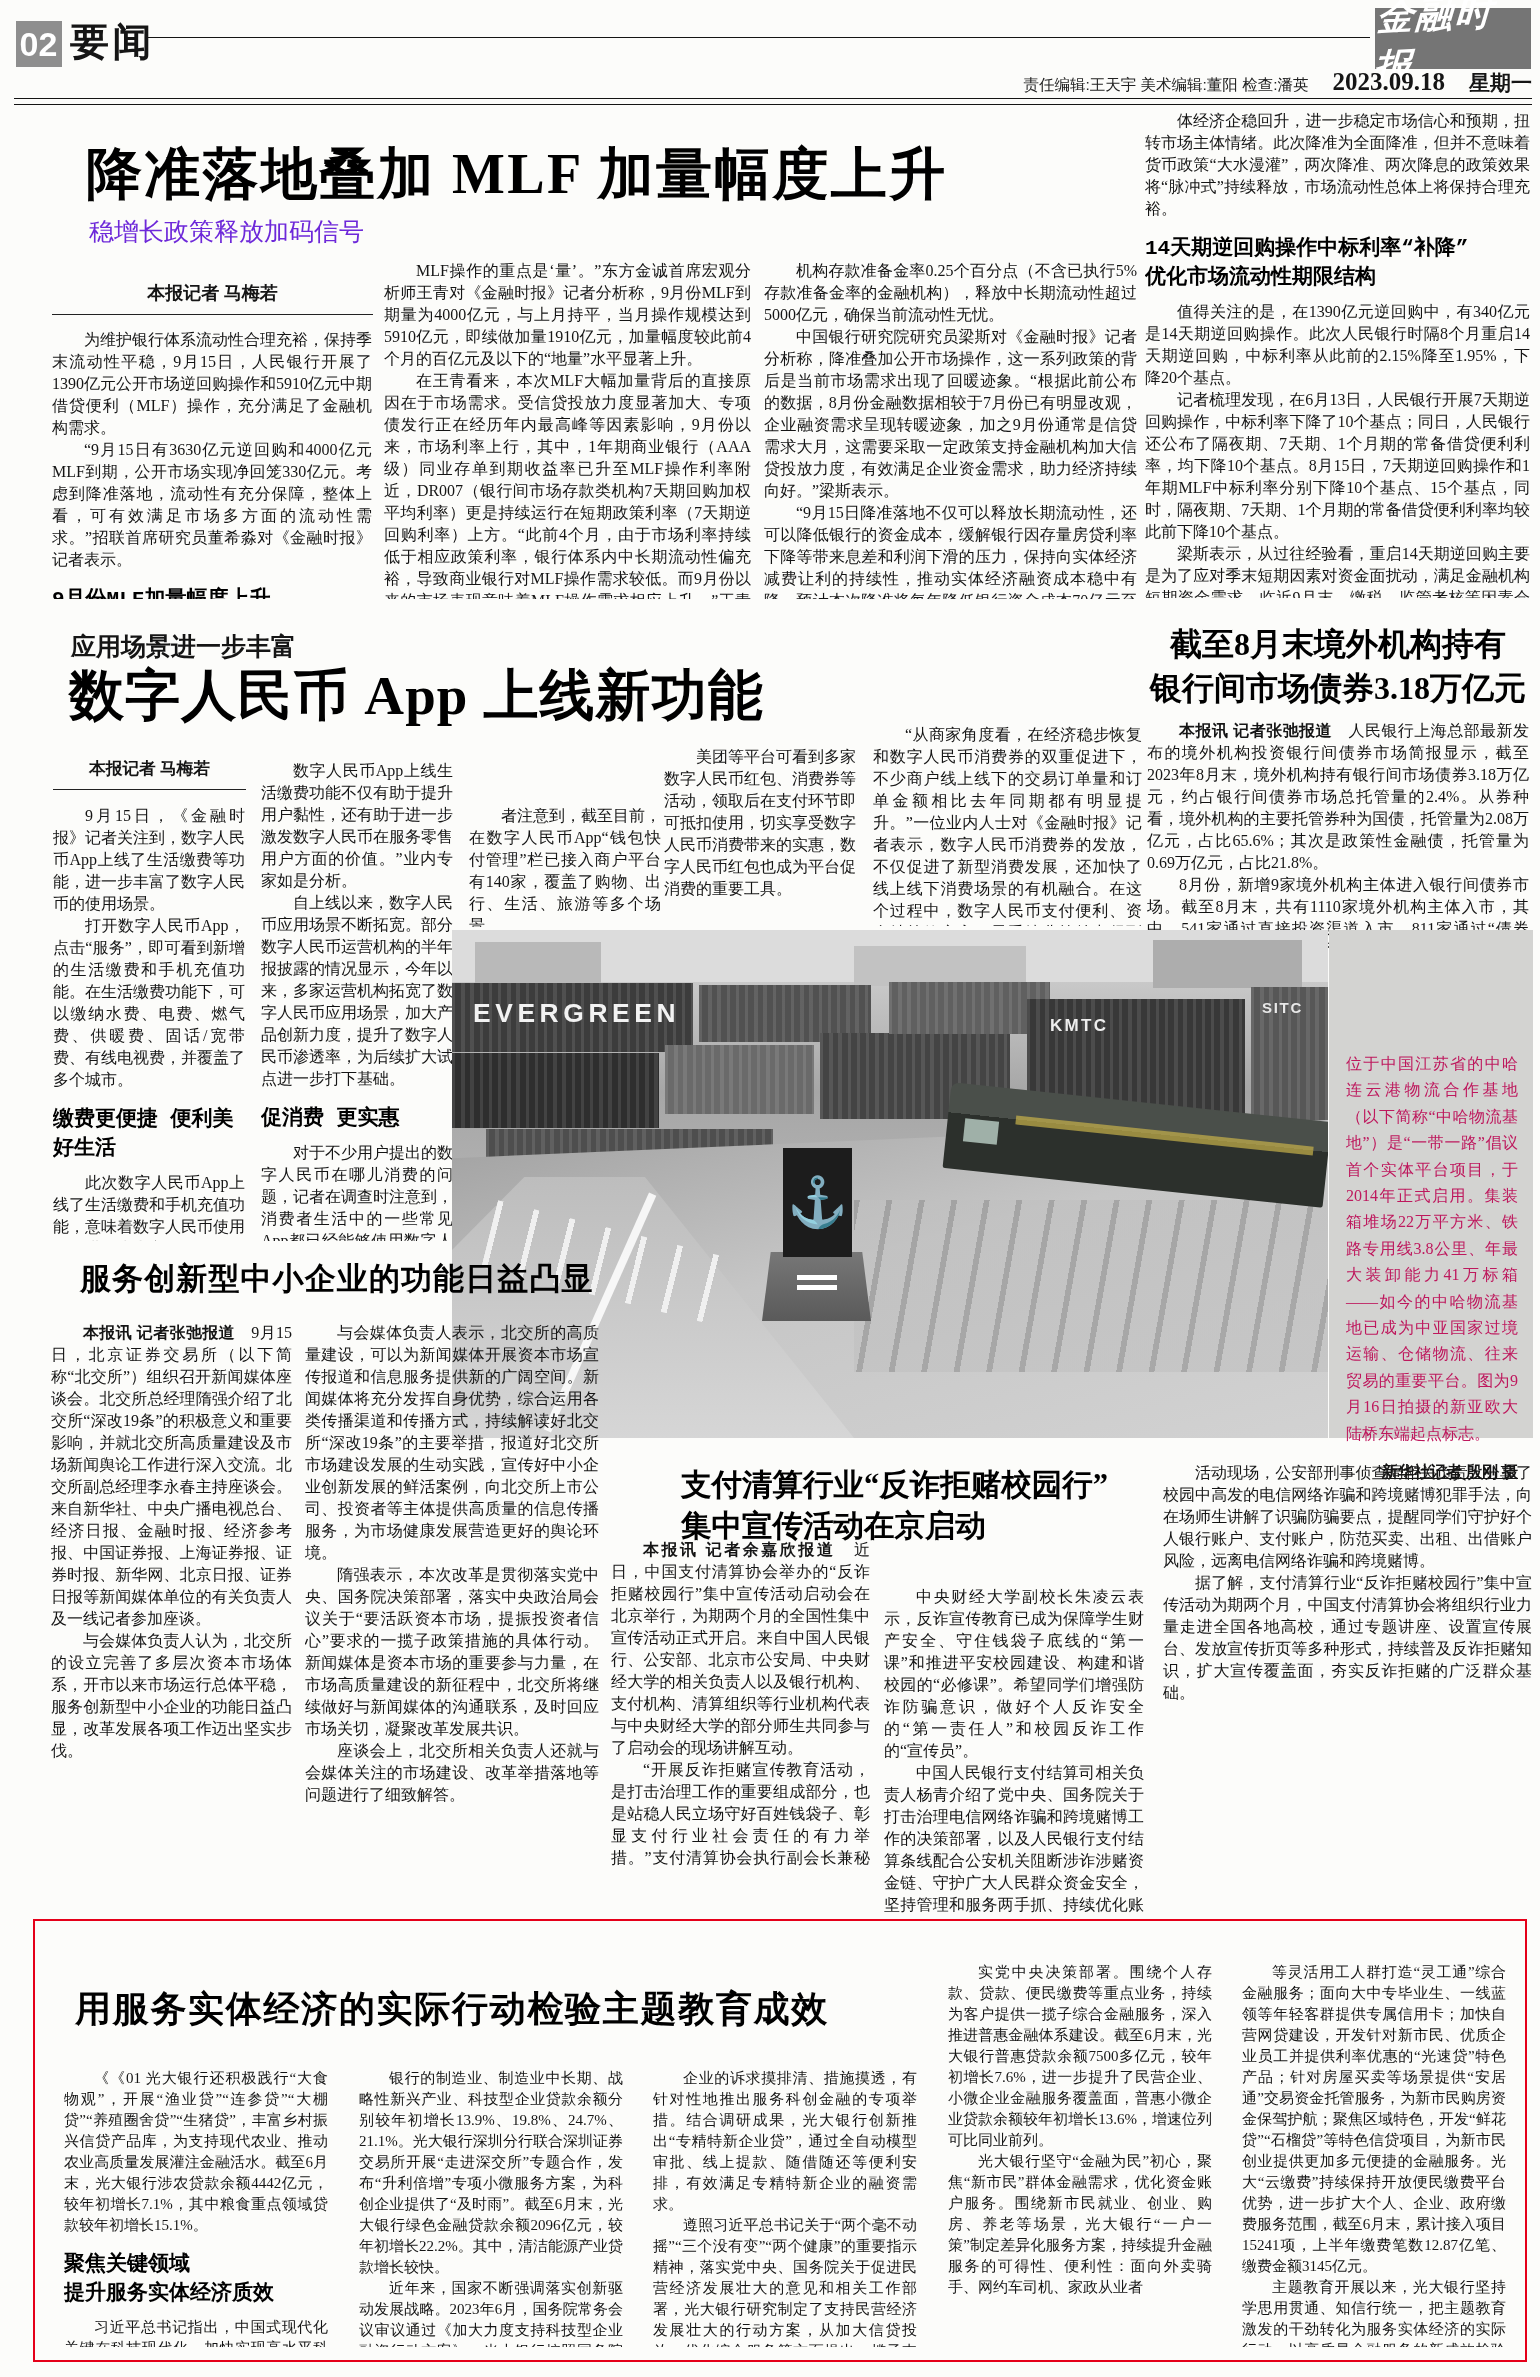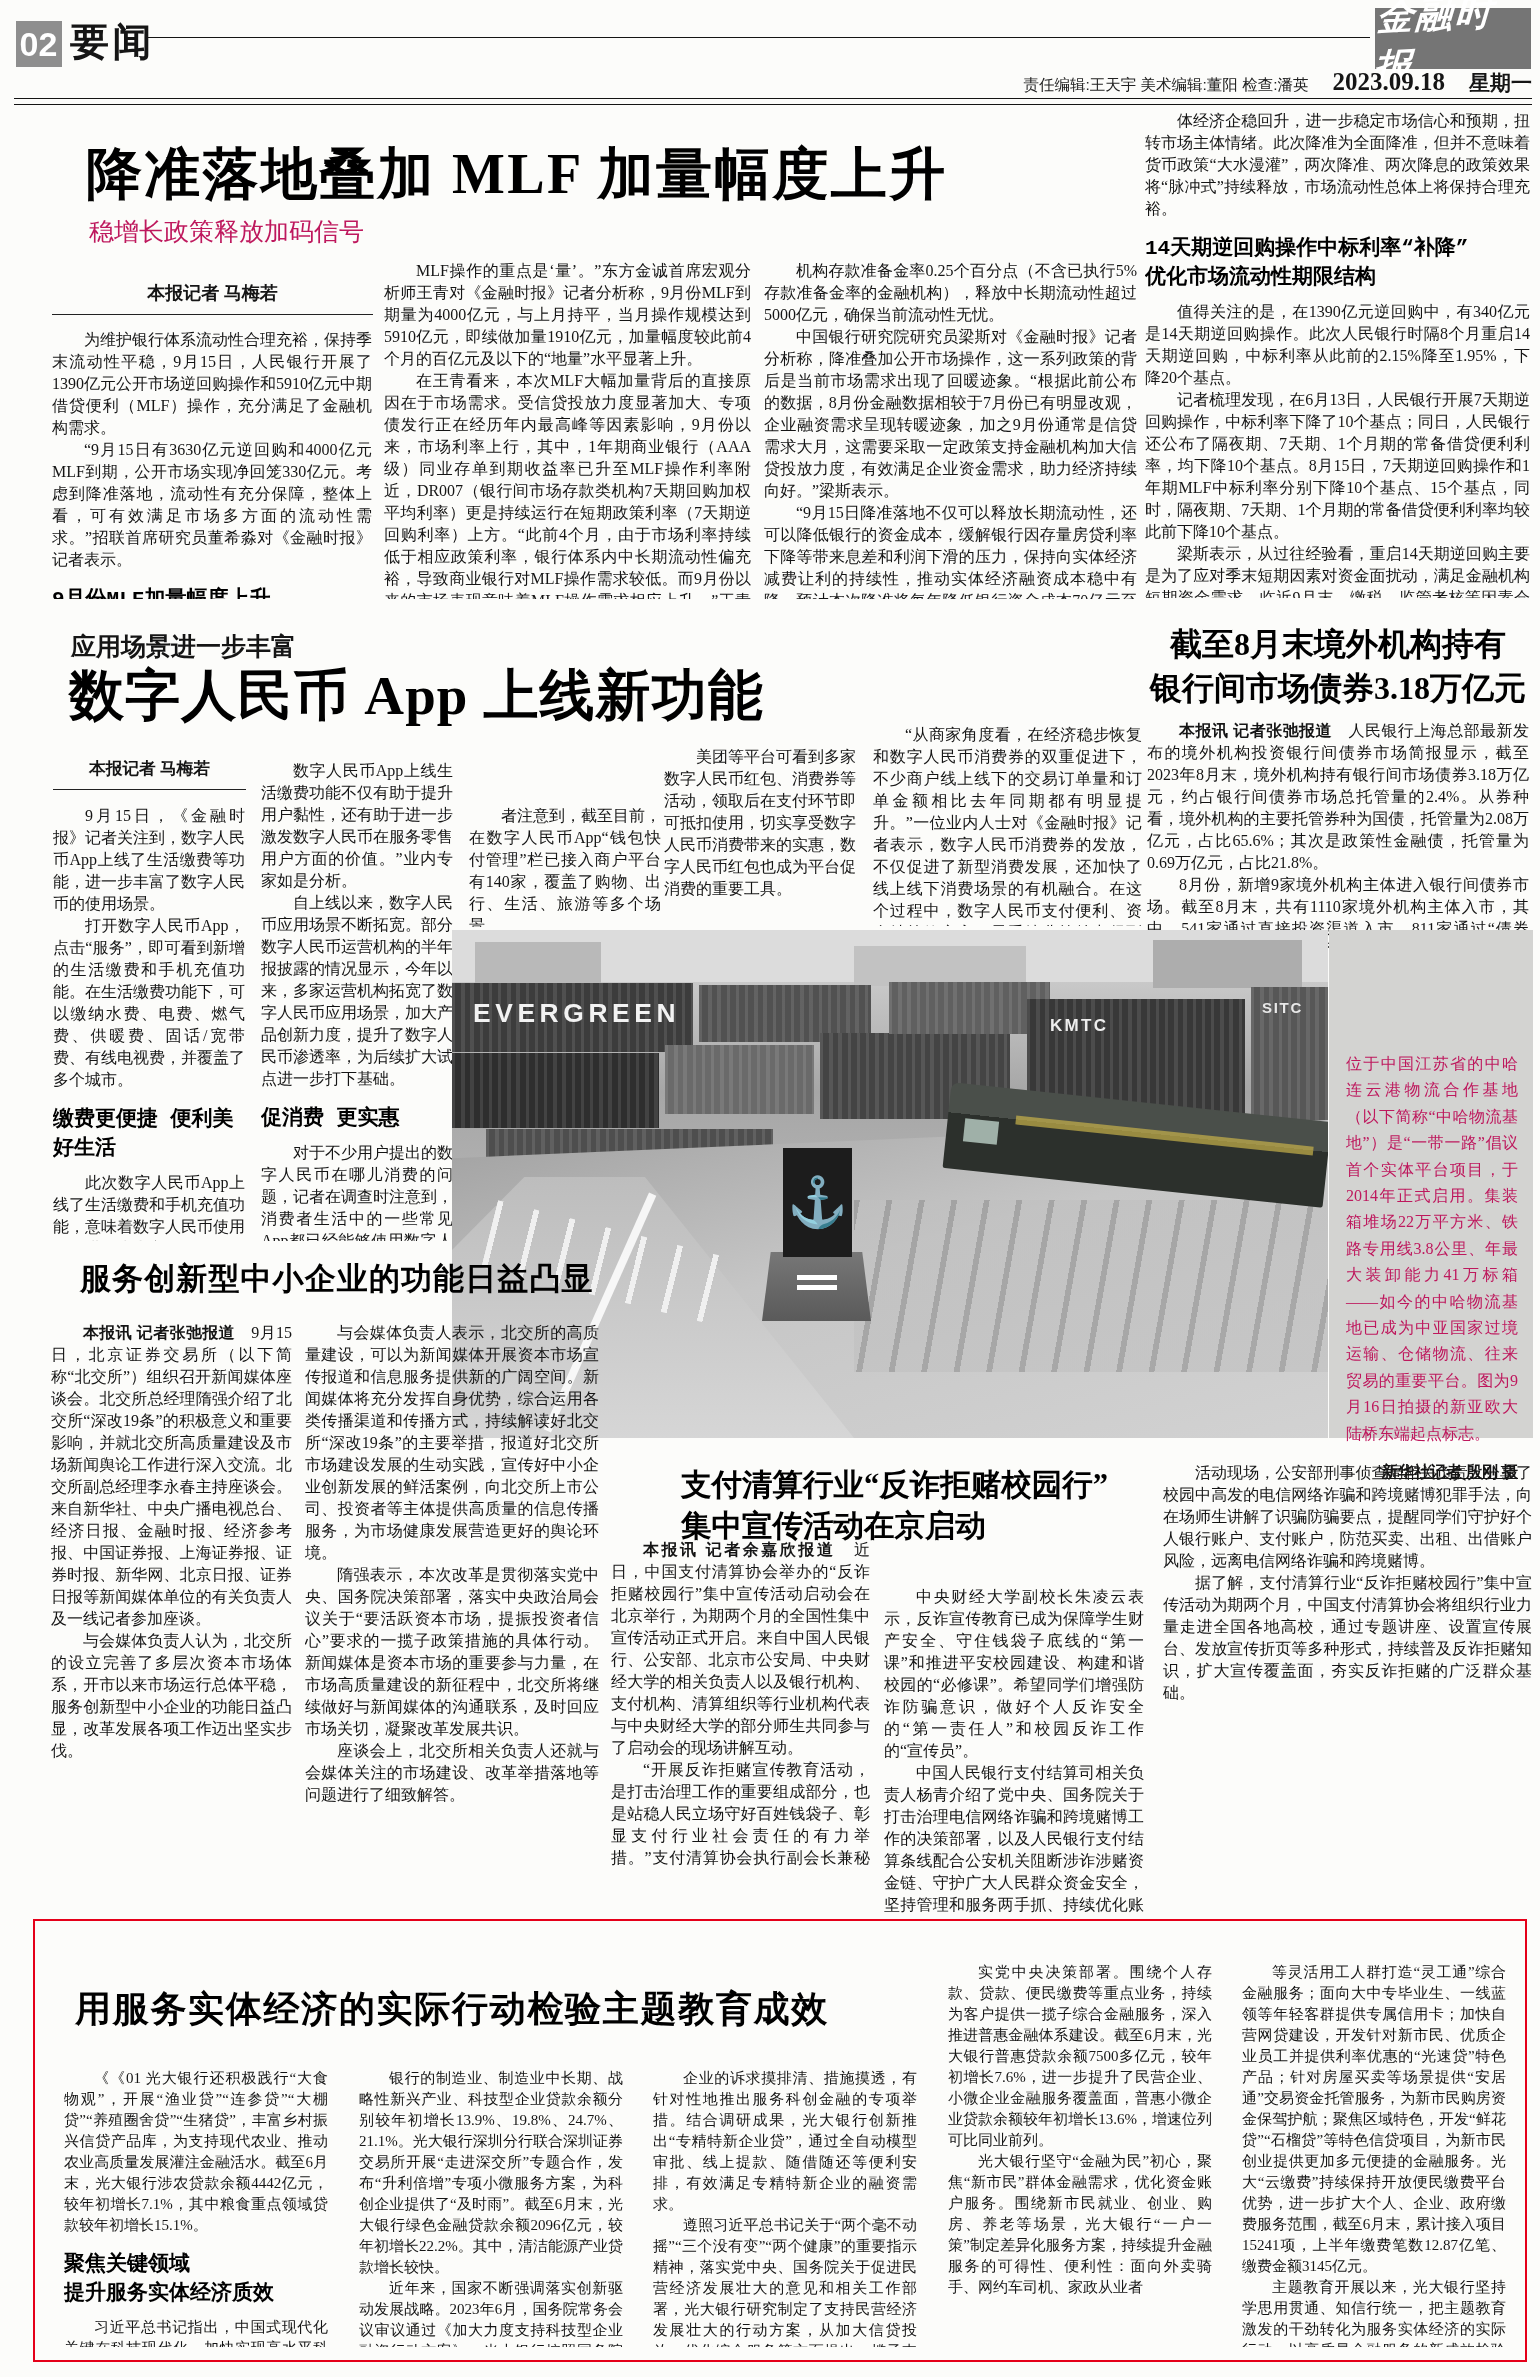--- a/index.html
+++ b/index.html
@@ -42,21 +42,21 @@
       <span>金融时报</span>
     </div>
   <div class="abs editors" style="left:690px;top:68px;width:842px;">
     <span class="sans" style="font-size:15.5px;color:#222;">责任编辑:王天宇 美术编辑:董阳 检查:潘英</span>
     <span class="serif" style="font-size:25px;font-weight:700;">2023.09.18</span>
     <span class="serif" style="font-size:21px;font-weight:700;">星期一</span>
   </div>
   <div class="abs double-rule" style="left:14.4px;top:98px;width:1518px;"></div>
 
   <div class="abs hl" style="left:86px;top:137px;font-size:56px;letter-spacing:2.3px;">降准落地叠加 MLF 加量幅度上升</div>
-  <div class="abs sans" style="left:89px;top:215px;font-size:25px;color:#be185d;">稳增长政策释放加码信号</div>
+  <div class="abs sans" style="left:89px;top:215px;font-size:25px;color:#6d28d9;">稳增长政策释放加码信号</div>
   <div class="abs byline" style="left:52px;top:281px;width:321px;">本报记者 马梅若</div>
   <div class="abs body" style="left:52px;top:329px;width:320px;height:270px;">
       <p class="para">为维护银行体系流动性合理充裕，保持季末流动性平稳，9月15日，人民银行开展了1390亿元公开市场逆回购操作和5910亿元中期借贷便利（MLF）操作，充分满足了金融机构需求。</p>
       <p class="para">“9月15日有3630亿元逆回购和4000亿元MLF到期，公开市场实现净回笼330亿元。考虑到降准落地，流动性有充分保障，整体上看，可有效满足市场多方面的流动性需求。”招联首席研究员董希淼对《金融时报》记者表示。</p>
       <div class="colhead">9月份MLF加量幅度上升
 叠加降准确保流动性合理充裕</div>
     </div>
   <div class="abs body" style="left:384px;top:260px;width:367px;height:339px;">
       <p class="para">MLF操作的重点是‘量’。”东方金诚首席宏观分析师王青对《金融时报》记者分析称，9月份MLF到期量为4000亿元，与上月持平，当月操作规模达到5910亿元，即续做加量1910亿元，加量幅度较此前4个月的百亿元及以下的“地量”水平显著上升。</p>
       <p class="para">在王青看来，本次MLF大幅加量背后的直接原因在于市场需求。受信贷投放力度显著加大、专项债发行正在经历年内最高峰等因素影响，9月份以来，市场利率上行，其中，1年期商业银行（AAA级）同业存单到期收益率已升至MLF操作利率附近，DR007（银行间市场存款类机构7天期回购加权平均利率）更是持续运行在短期政策利率（7天期逆回购利率）上方。“此前4个月，由于市场利率持续低于相应政策利率，银行体系内中长期流动性偏充裕，导致商业银行对MLF操作需求较低。而9月份以来的市场表现意味着MLF操作需求相应上升。”王青分析说。</p>

